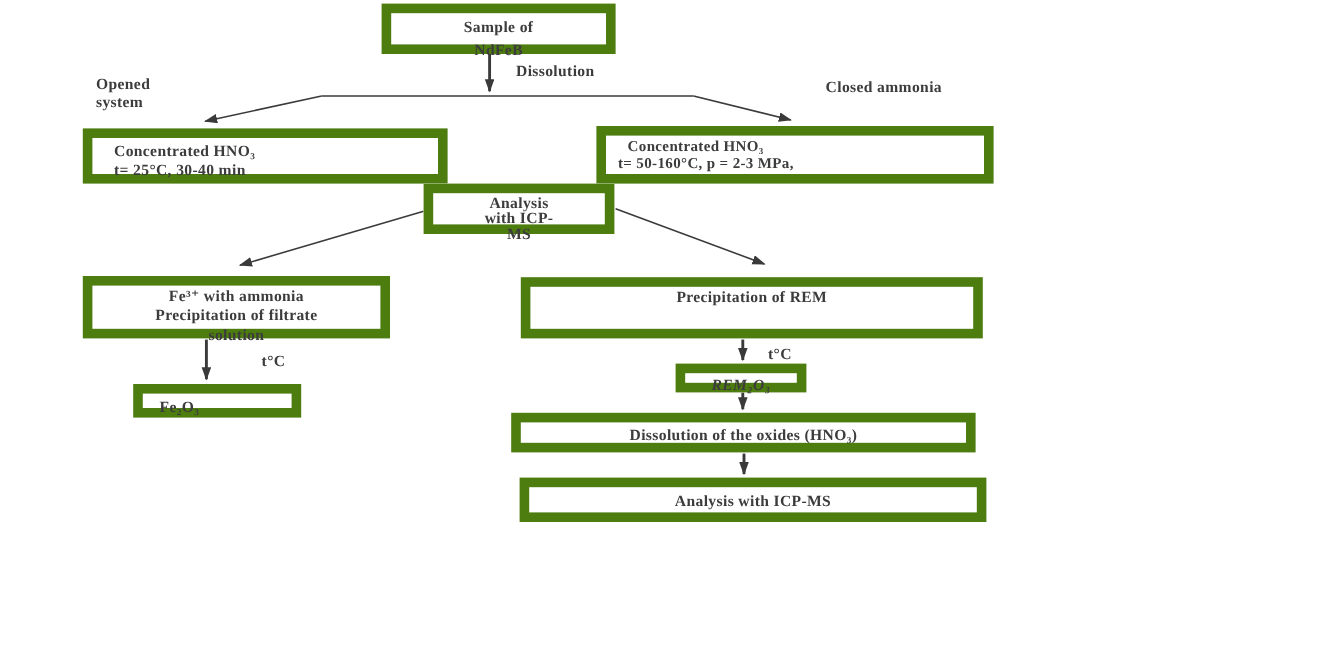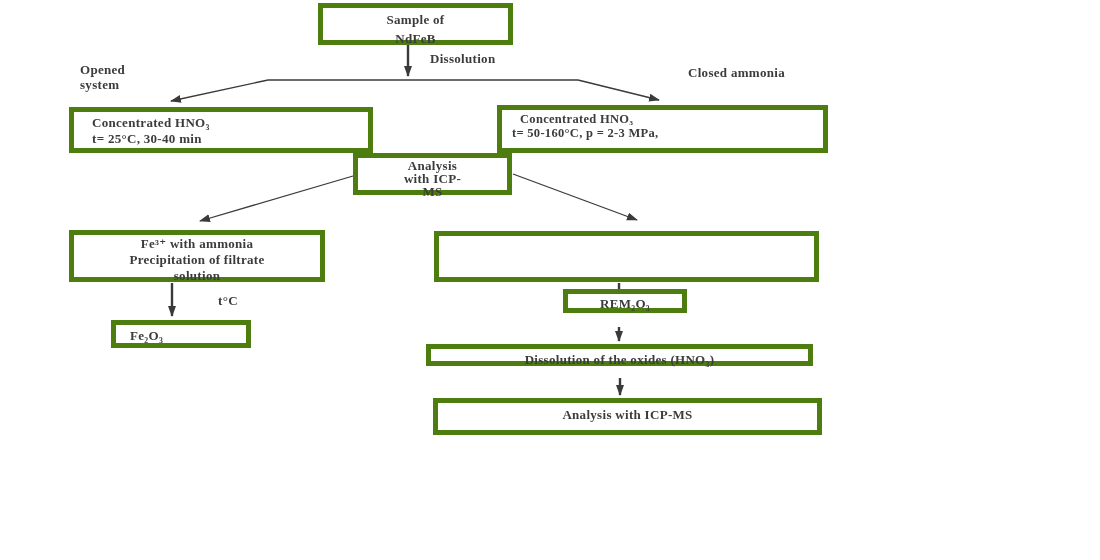--- a/index.html
+++ b/index.html
@@ -7,21 +7,21 @@
     position:relative;
     width:1100px; height:560px;
     background:#ffffff;
     font-family:"Liberation Serif","DejaVu Serif","DejaVu Sans",serif;
     font-weight:bold;
     color:#3c3c3c;
     overflow:hidden;
   }
   .box {
     position:absolute;
-    border:5px solid #4d7c0f;
+    border:8px solid #4d7c0f;
     background:#ffffff;
     box-sizing:border-box;
     font-size:13px;
     line-height:16px;
     letter-spacing:0.3px;
   }
   .center { text-align:center; }
   .lbl {
     position:absolute;
     font-size:13px;
@@ -32,22 +32,22 @@
   svg.wires { position:absolute; left:0; top:0; pointer-events:none; }
 
   #box-sample      { left:318px; top:3px;   width:195px; height:42px; padding-top:2px; line-height:19px; }
   #box-open-hno3   { left:69px;  top:107px; width:304px; height:46px; padding:3px 4px 0 18px; }
   #box-closed-hno3 { left:497px; top:105px; width:331px; height:48px; padding:2px 4px 0 10px; line-height:14px; font-size:12.5px; }
   #box-closed-hno3 .indent { padding-left:8px; }
   #box-icp1        { left:353px; top:153px; width:159px; height:42px; padding-top:1px; line-height:13px; }
   #box-feprec      { left:69px;  top:230px; width:256px; height:52px; padding-top:1px; }
   #box-remprec     { left:434px; top:231px; width:385px; height:51px; padding-top:1px; }
   #box-fe2o3       { left:111px; top:320px; width:140px; height:28px; padding:3px 0 0 14px; }
-  #box-rem2o3      { left:563px; top:289px; width:124px; height:24px; padding-top:1px; line-height:17px; }
-  #box-oxdiss      { left:426px; top:344px; width:387px; height:22px; padding-top:3px; }
+  #box-rem2o3      { left:563px; top:303px; width:109px; height:24px; padding-top:1px; line-height:17px;font-style:italic; }
+  #box-oxdiss      { left:426px; top:344px; width:387px; height:33px; padding-top:3px; }
   #box-icp2        { left:433px; top:398px; width:389px; height:37px; padding-top:4px; }
 
   #lbl-opened      { left:80px;  top:62px; }
   #lbl-closed      { left:688px; top:65px; }
   #lbl-dissolution { left:430px; top:51px; }
   #lbl-tc-left     { left:218px; top:293px; }
   #lbl-tc-right    { left:640px; top:287px; }
 
   .wire  { stroke:#3a3a3a; stroke-width:1.3; fill:none; }
   .thick { stroke-width:2.4; }
@@ -105,20 +105,21 @@
     <div>MS</div>
   </div>
 
   <div class="box center" id="box-feprec">
     <div>Fe³⁺ with ammonia</div>
     <div>Precipitation of filtrate</div>
     <div>solution</div>
   </div>
 
   <div class="box center" id="box-remprec">
+    <div>Precipitation of REM</div>
   </div>
 
   <div class="box" id="box-fe2o3">
     <div>Fe₂O₃</div>
   </div>
 
   <div class="box center" id="box-rem2o3">
     <div>REM₂O₃</div>
   </div>
 

